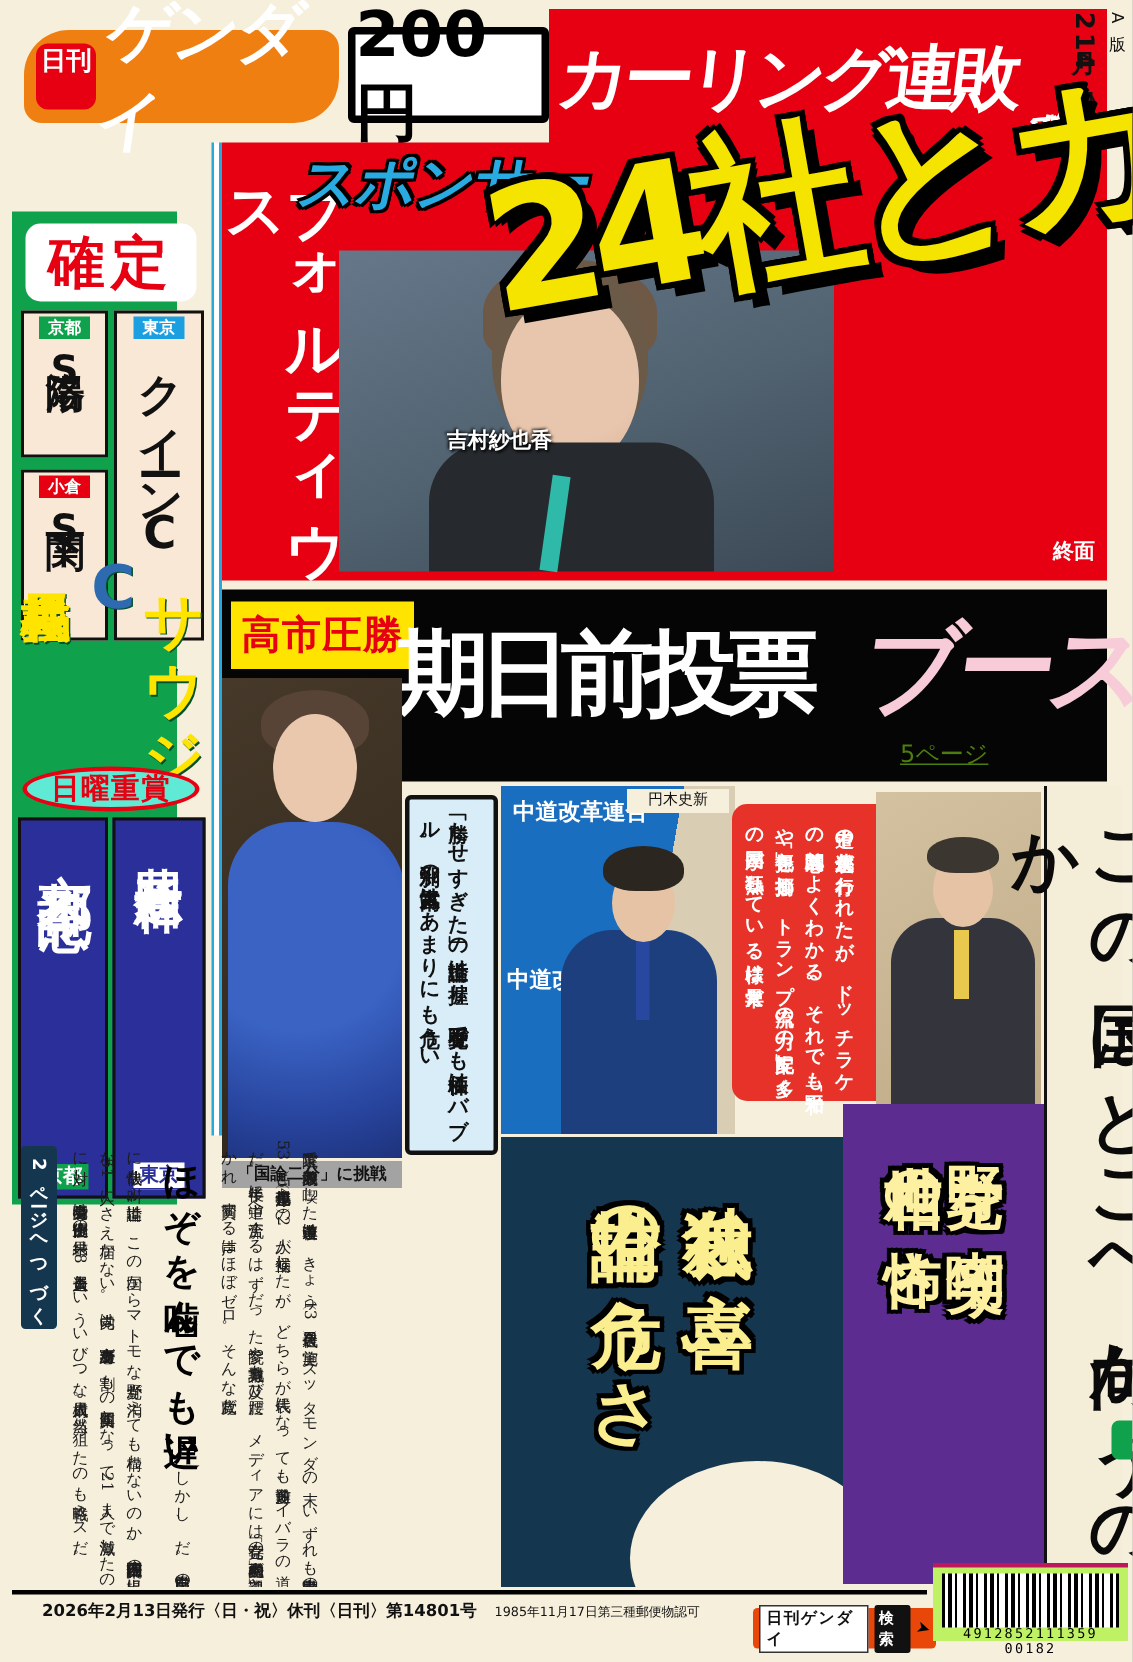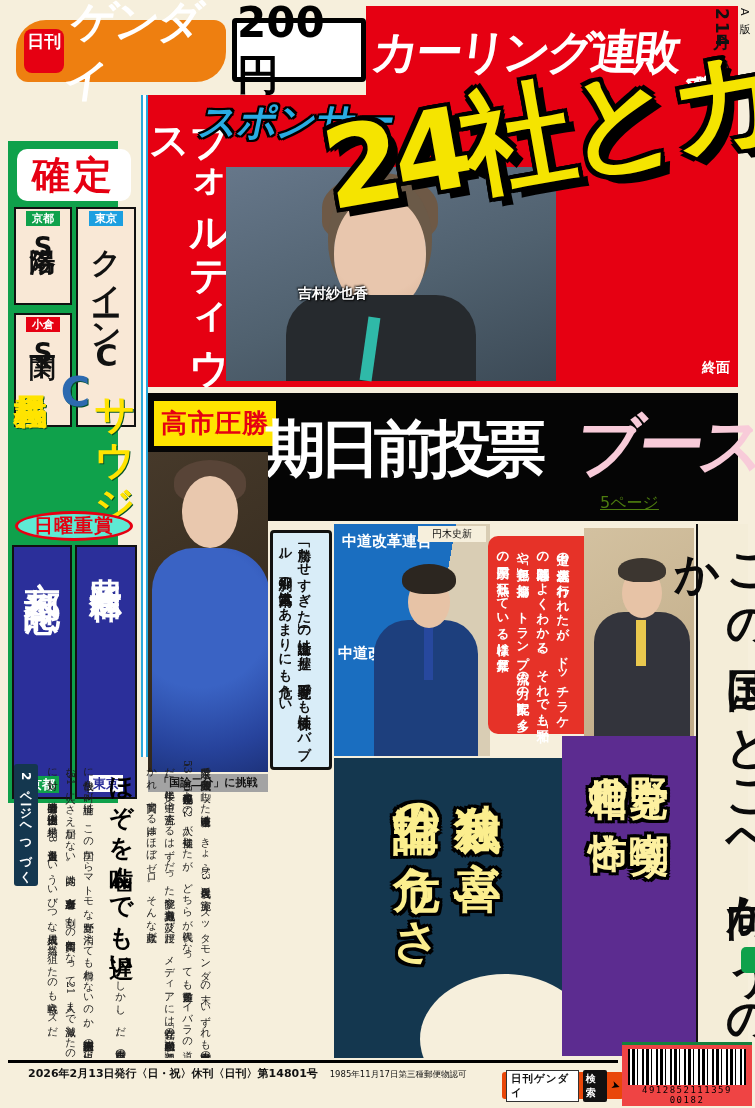--- a/index.html
+++ b/index.html
@@ -108,21 +108,21 @@
   
   .footrule { left:8px; top:1060px; width:610px; height:3px; background:#000; }
   .foot1 { left:28px; top:1066px; font-size:11px; font-weight:bold; color:#111; white-space:nowrap; }
   .foot1 .small { font-size:8.5px; font-weight:normal; margin-left:8px; }
   .foot2 { left:88px; top:1083px; font-size:11px; color:#111; white-space:nowrap; }
   .foot2 .addr { font-size:9px; margin-left:14px; }
   .search { left:502px; top:1072px; width:122px; height:27px; background:#e94709; border-radius:3px; display:flex; align-items:center; gap:4px; padding:0 4px; }
   .search .field { background:#fff; border:1px solid #333; font-size:10.5px; font-weight:bold; color:#111; padding:1px 4px; letter-spacing:1px; }
   .search .btn { background:#111; color:#fff; font-size:10px; font-weight:bold; padding:2px 3px; border-radius:2px; }
   .search .cursor { color:#000; font-size:11px; transform:rotate(18deg); }
-  .barcode { left:622px; top:1042px; width:130px; height:64px; background:#ef4444; border-top:3px solid #15803d; padding:4px 6px 0 6px; }
+  .barcode { left:622px; top:1042px; width:130px; height:52px; background:#bef264; border-top:3px solid #be185d; padding:4px 6px 0 6px; }
   .bars { height:36px; background:repeating-linear-gradient(90deg,#000 0 2px,#fff 2px 4px,#000 4px 7px,#fff 7px 9px,#000 9px 10px,#fff 10px 14px); }
   .digits { font-family:"DejaVu Sans Mono", monospace; font-size:9px; letter-spacing:1.5px; color:#000; text-align:center; }
   .greentab { left:741px; top:947px; width:14px; height:26px; background:#0fa14b; border-radius:5px 0 0 5px; }
 </style>
 </head>
 <body>
 
 <div id="paper">
 
   <div class="abs logo">

